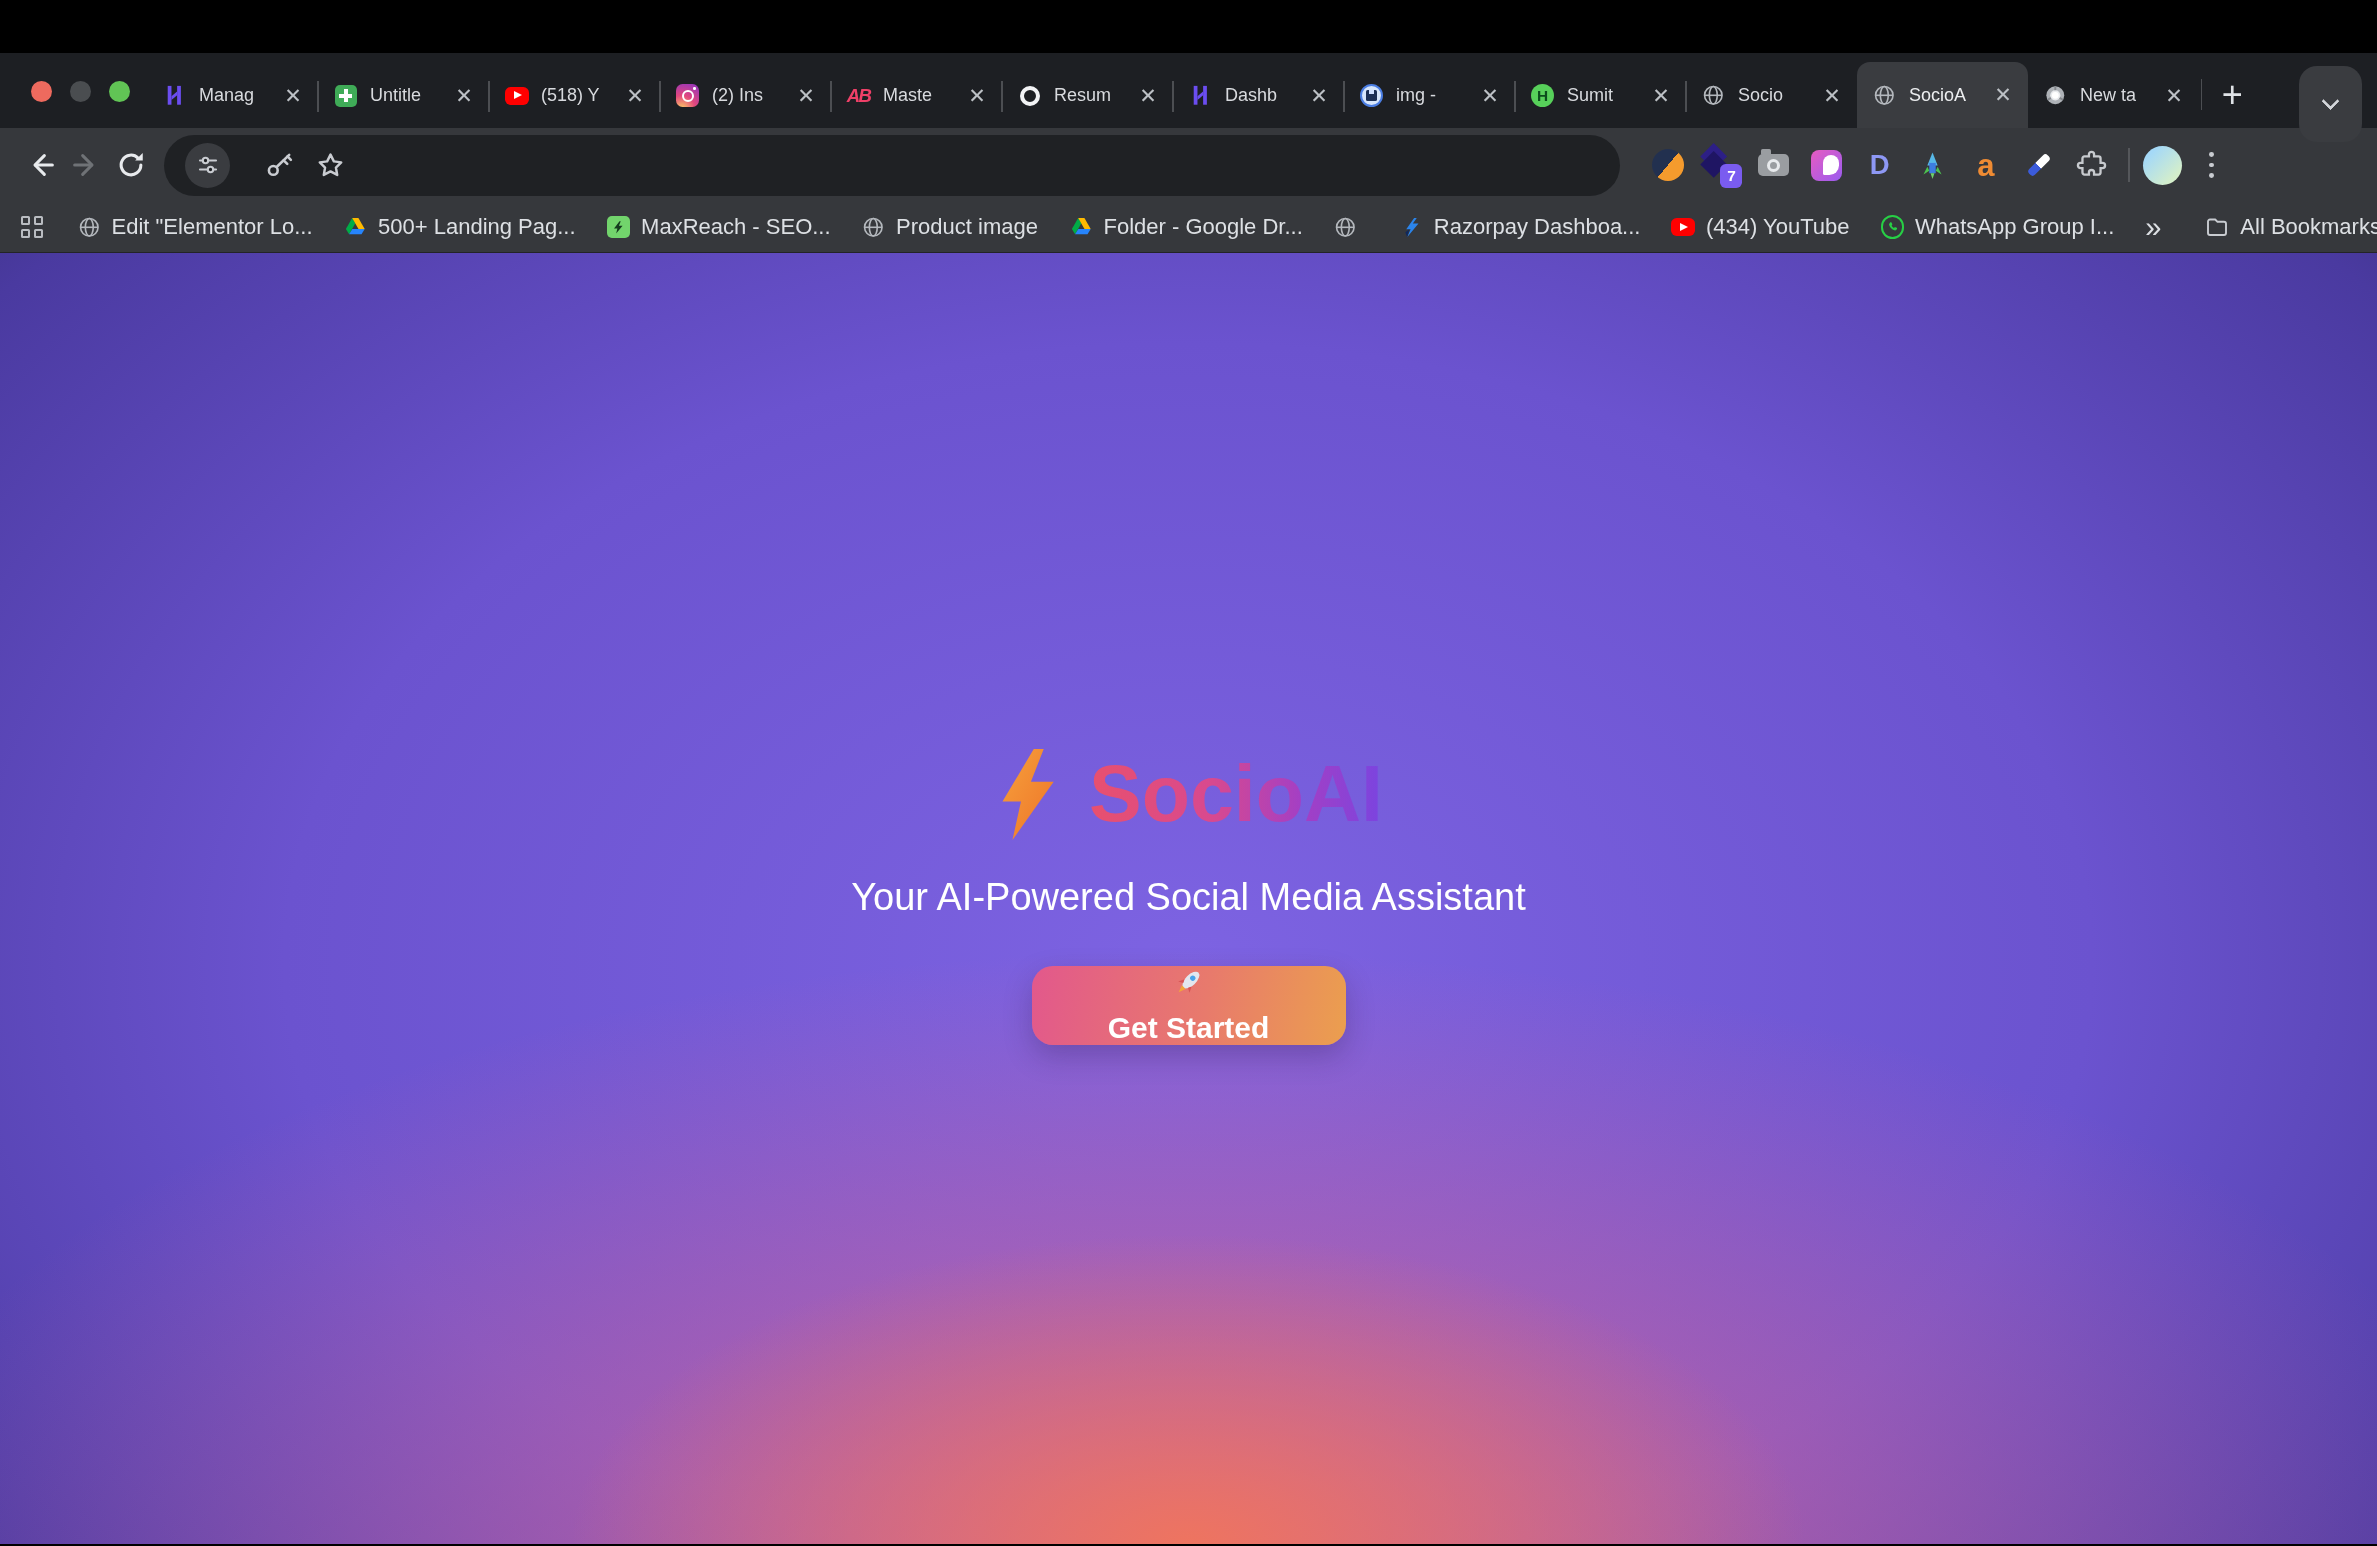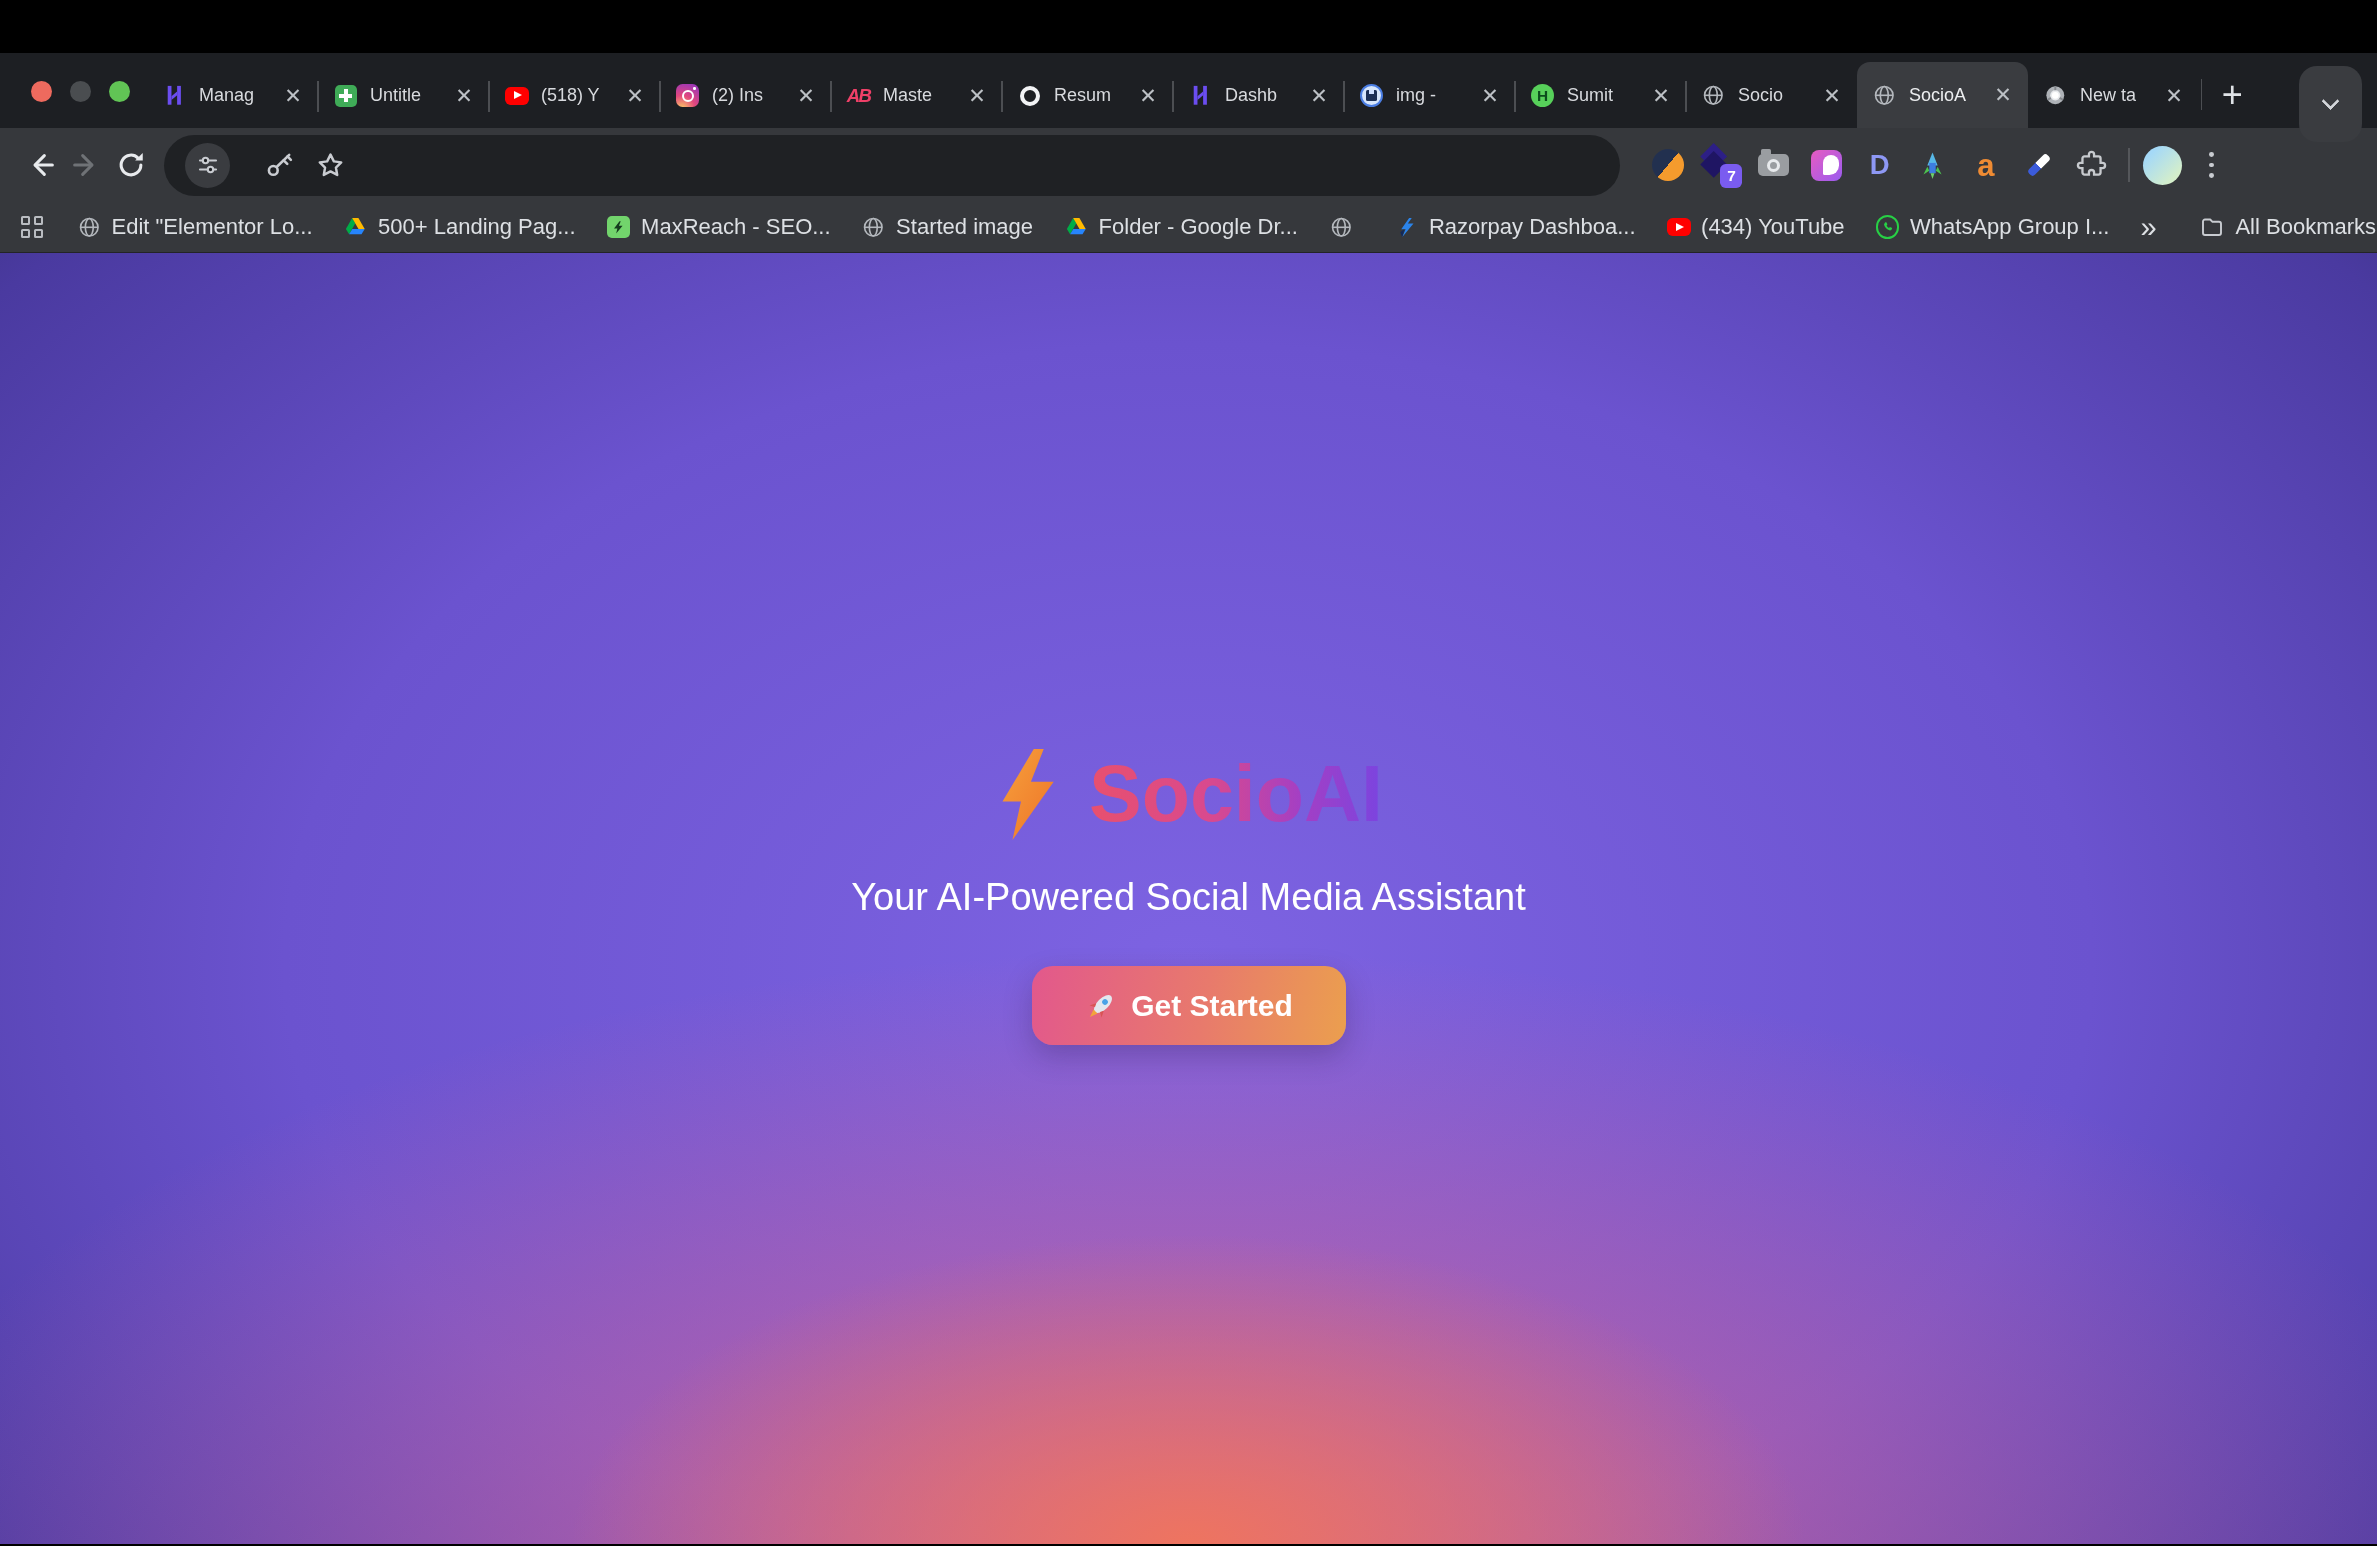--- a/index.html
+++ b/index.html
@@ -86,21 +86,21 @@
   }
   .logo-row { margin-top:495px; display:flex; align-items:center; gap:24px; }
   .logo-text { font-size:79px; font-weight:700; letter-spacing:0;
     background:linear-gradient(90deg,#e8506e 0%,#d8498f 42%,#a43fc4 72%,#7a44e0 100%);
     -webkit-background-clip:text; background-clip:text; color:transparent; }
   .subtitle { margin-top:36px; font-size:38px; color:#ffffff; font-weight:400; }
   .cta { margin-top:47px; width:314px; height:79px; border-radius:21px; border:none;
     background:linear-gradient(100deg,#e2588c 0%,#e87a6c 55%,#eb9f4e 100%);
     display:flex; align-items:center; justify-content:center; gap:13px;
     color:#fff; font-size:30px; font-weight:700; font-family:"Liberation Sans",sans-serif;
-    box-shadow:0 11.3px 27.5px rgba(40,20,60,.25); cursor:pointer; }
+    box-shadow:0 11.3px 27.5px rgba(40,20,60,.25); cursor:pointer;flex-direction:column; }
 
   svg { display:block; }
 </style>
 </head>
 <body>
 
 <div class="black-top"></div>
 
 <div class="tabstrip">
   <div class="traffic">
@@ -391,21 +391,21 @@
   </span>
 
   <span class="bm">
     <span class="bm-ic">
       <svg width="22.6" height="22.6" viewBox="0 0 24 24" fill="none" stroke="#b4b8bd" stroke-width="1.7">
           <circle cx="12" cy="12" r="9.3"></circle>
           <ellipse cx="12" cy="12" rx="4.2" ry="9.3"></ellipse>
           <path d="M2.7 12h18.6"></path>
         </svg>
     </span>
-    <span class="bm-label">Started image</span>
+    <span class="bm-label">Product image</span>
   </span>
 
   <span class="bm">
     <span class="bm-ic">
       <svg width="22.6" height="22.6" viewBox="0 0 24 24">
           <polygon fill="#00AC47" points="8.7,2 2,13.7 5.4,19.5 12.1,7.8"></polygon>
           <polygon fill="#FFBA00" points="8.7,2 15.3,2 22,13.7 15.4,13.7"></polygon>
           <polygon fill="#2684FC" points="5.4,19.5 8.8,13.7 22,13.7 18.6,19.5"></polygon>
         </svg>
     </span>

